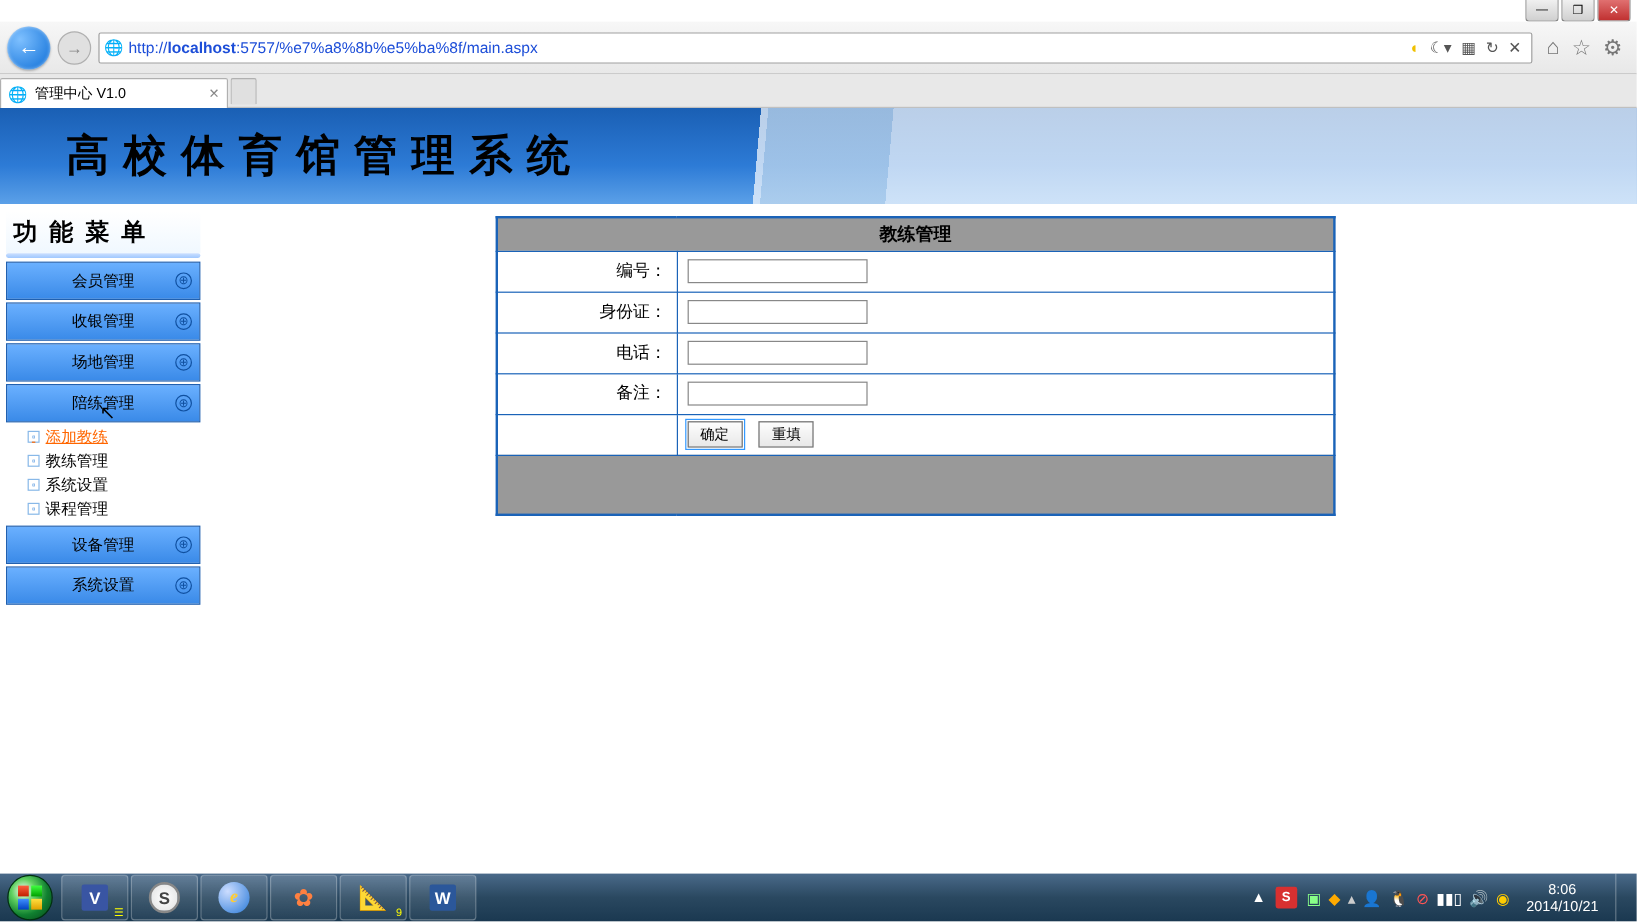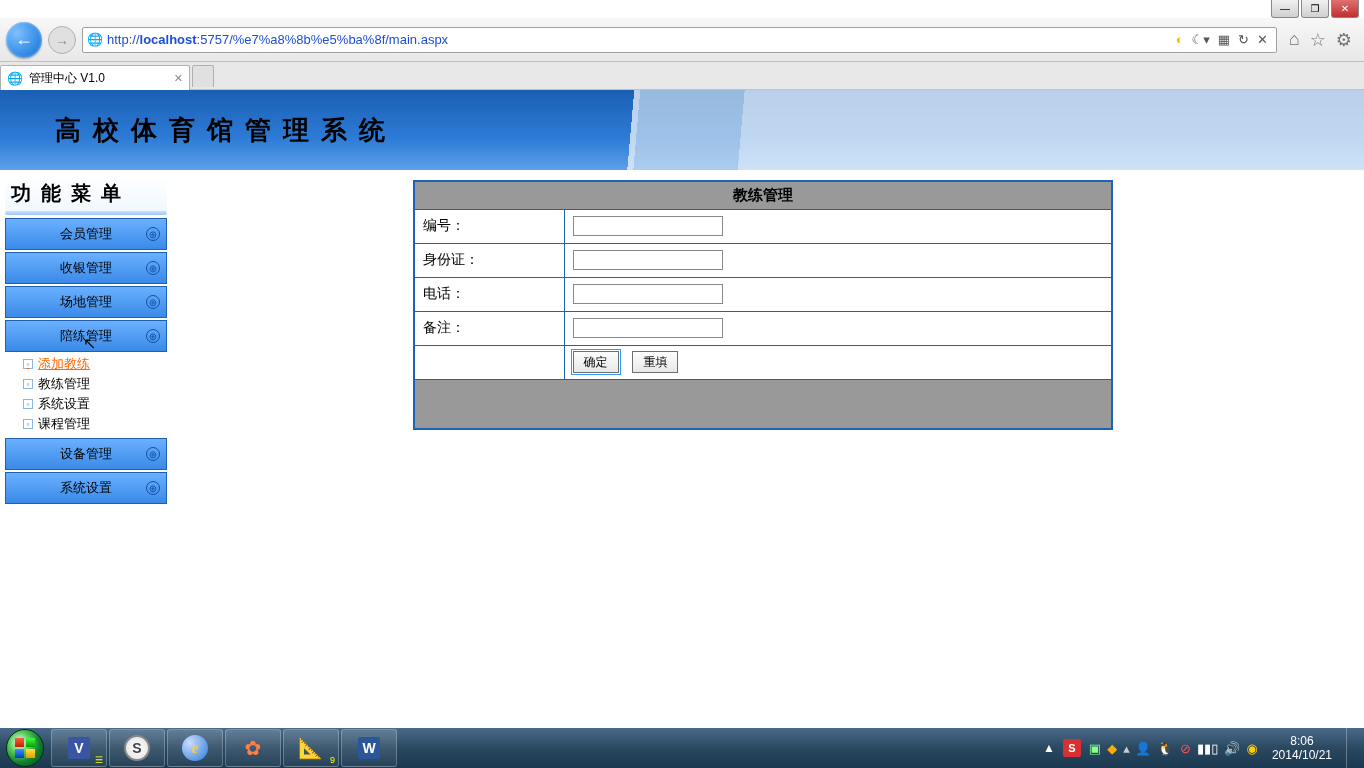--- a/index.html
+++ b/index.html
@@ -25,39 +25,39 @@
 
 
 .tabs-strip { position:absolute; top:62px; left:0; right:0; height:28px; background:#e8e8e8; border-bottom:1px solid #c0c0c0; display:flex; }
 .tab { height:25px; margin-top:3px; background:#fff; border:1px solid #b0b0b0; border-bottom:none; display:flex; align-items:center; padding:0 6px; gap:6px; min-width:190px; font-size:12px; border-radius:2px 2px 0 0; }
 .tab-close { color:#888; font-size:11px; }
 .tab-new { width:22px; height:22px; margin:3px 0 0 2px; background:#e0e0e0; border:1px solid #b0b0b0; border-bottom:none; border-radius:2px 2px 0 0; }
 
 
 .page { position:absolute; top:90px; left:0; right:0; bottom:40px; background:#fff; overflow:hidden; }
 .banner { height:80px; background:linear-gradient(#1a5fb4,#2d7bd6 60%,#5ba0e8); position:relative; display:flex; align-items:center; padding-left:55px; }
-.banner-title { font-family:"STKaiti","KaiTi",serif; font-size:26px; font-weight:bold; color:#000; letter-spacing:12px; }
+.banner-title { font-family:"STKaiti","KaiTi",serif; font-size:36px; font-weight:bold; color:#000; letter-spacing:12px; }
 .banner-swoosh { position:absolute; right:0; top:0; bottom:0; width:800px; background:linear-gradient(95deg, transparent 0 70px, #fff 70px 76px, #cde0f0 76px 180px, #fff 180px); opacity:.7; }
 
 .content-wrap { display:flex; height:calc(100% - 80px); }
 .sidebar { width:172px; padding:6px 5px; }
 .sidebar-title { font-family:Liberation Sans, sans-serif; font-size:20px; font-weight:bold; letter-spacing:10px; padding:4px 6px; background:linear-gradient(#fff,#f0f8ff); }
 .side-divider { height:4px; background:linear-gradient(#cce0ff,#a0c8ff); border-radius:2px; margin-bottom:3px; }
 .menu-item { height:32px; background:linear-gradient(#6ab0ff,#3a8ae8); color:#000; font-size:13px; display:flex; align-items:center; justify-content:center; position:relative; margin-top:2px; border:1px solid #2060b0; cursor:pointer; }
 .menu-item .plus { position:absolute; right:6px; width:14px; height:14px; border-radius:50%; border:1px solid #1050a0; display:flex; align-items:center; justify-content:center; font-size:10px; color:#1050a0; }
 .submenu { padding:2px 0 2px 18px; }
 .submenu-item { display:flex; align-items:center; gap:5px; height:20px; font-size:13px; color:#000; cursor:pointer; }
 .submenu-item.active { color:#ff6600; text-decoration:underline; }
 .sub-icon { width:10px; height:10px; border:1px solid #88b8e8; display:inline-flex; align-items:center; justify-content:center; font-size:8px; color:#3080d8; }
 
 .main-area { flex:1; padding:10px 20px 10px 10px; }
 .form-table { width:700px; margin:0 auto; border-collapse:collapse; border:2px solid #1a63b8; }
 .form-table th { background:#999; height:28px; font-size:15px; font-weight:bold; border:1px solid #1a63b8; }
 .form-table td { border:1px solid #1a63b8; height:34px; padding:4px 8px; font-size:14px; }
-.form-table td:first-child { width:150px; }
+.form-table td:first-child { width:150px;text-align:right; }
 .form-table input[type=text] { width:150px; height:20px; border:1px solid #888; background:#fff; padding:0 3px; }
 .form-btn { height:22px; padding:0 10px; background:linear-gradient(#fdfdfd,#e8e8e8); border:1px solid #707070; font-size:12px; cursor:pointer; outline:1px solid #3399ff; outline-offset:1px; margin-right:10px; }
 .form-btn.plain { outline:none; }
 .form-footer-row td { background:#999; height:50px; }
 
 
 .fake-cursor { position:absolute; top:334px; left:83px; font-size:16px; pointer-events:none; z-index:200; color:#000; }
 
 
 .taskbar { position:absolute; bottom:0; left:0; right:0; height:40px; background:linear-gradient(#4a6a8a,#2a4860 50%,#1a3850); display:flex; align-items:center; }

